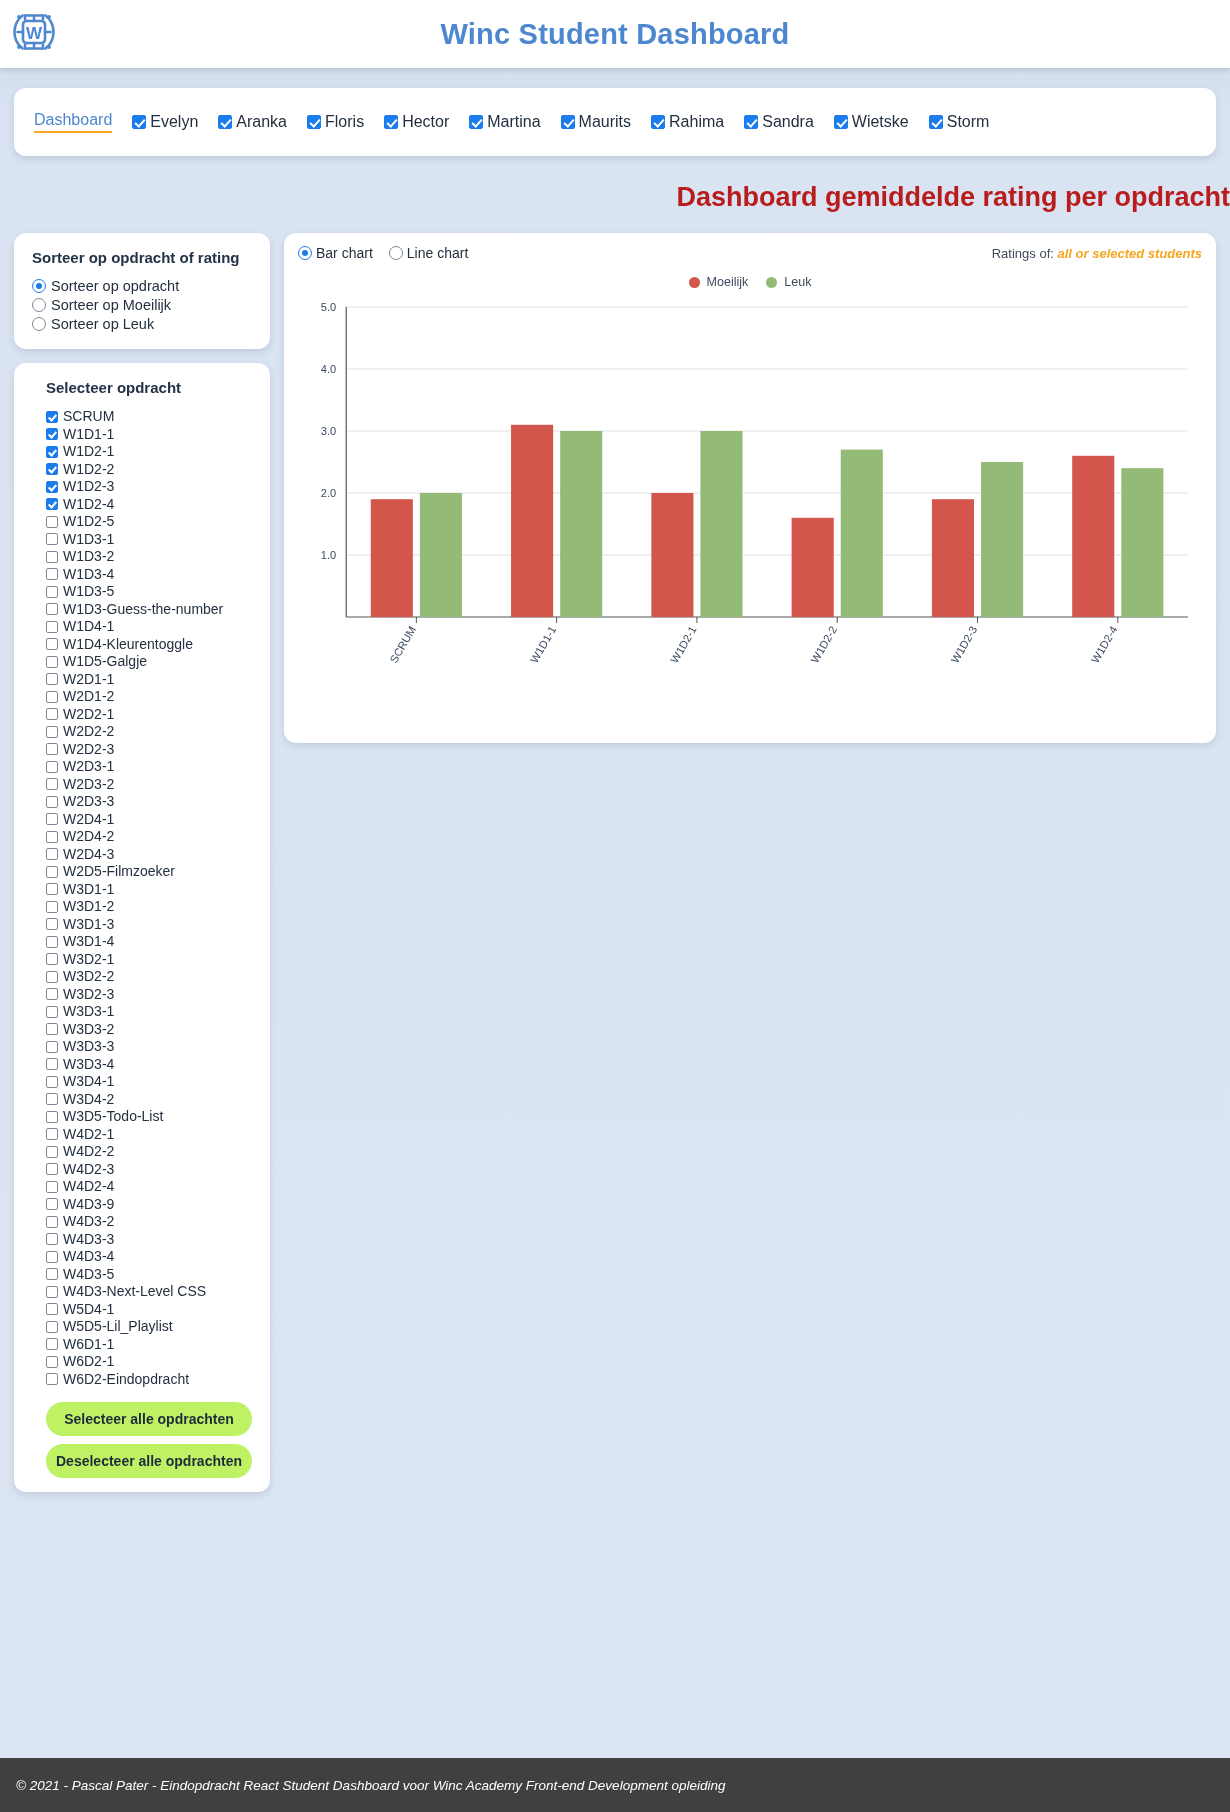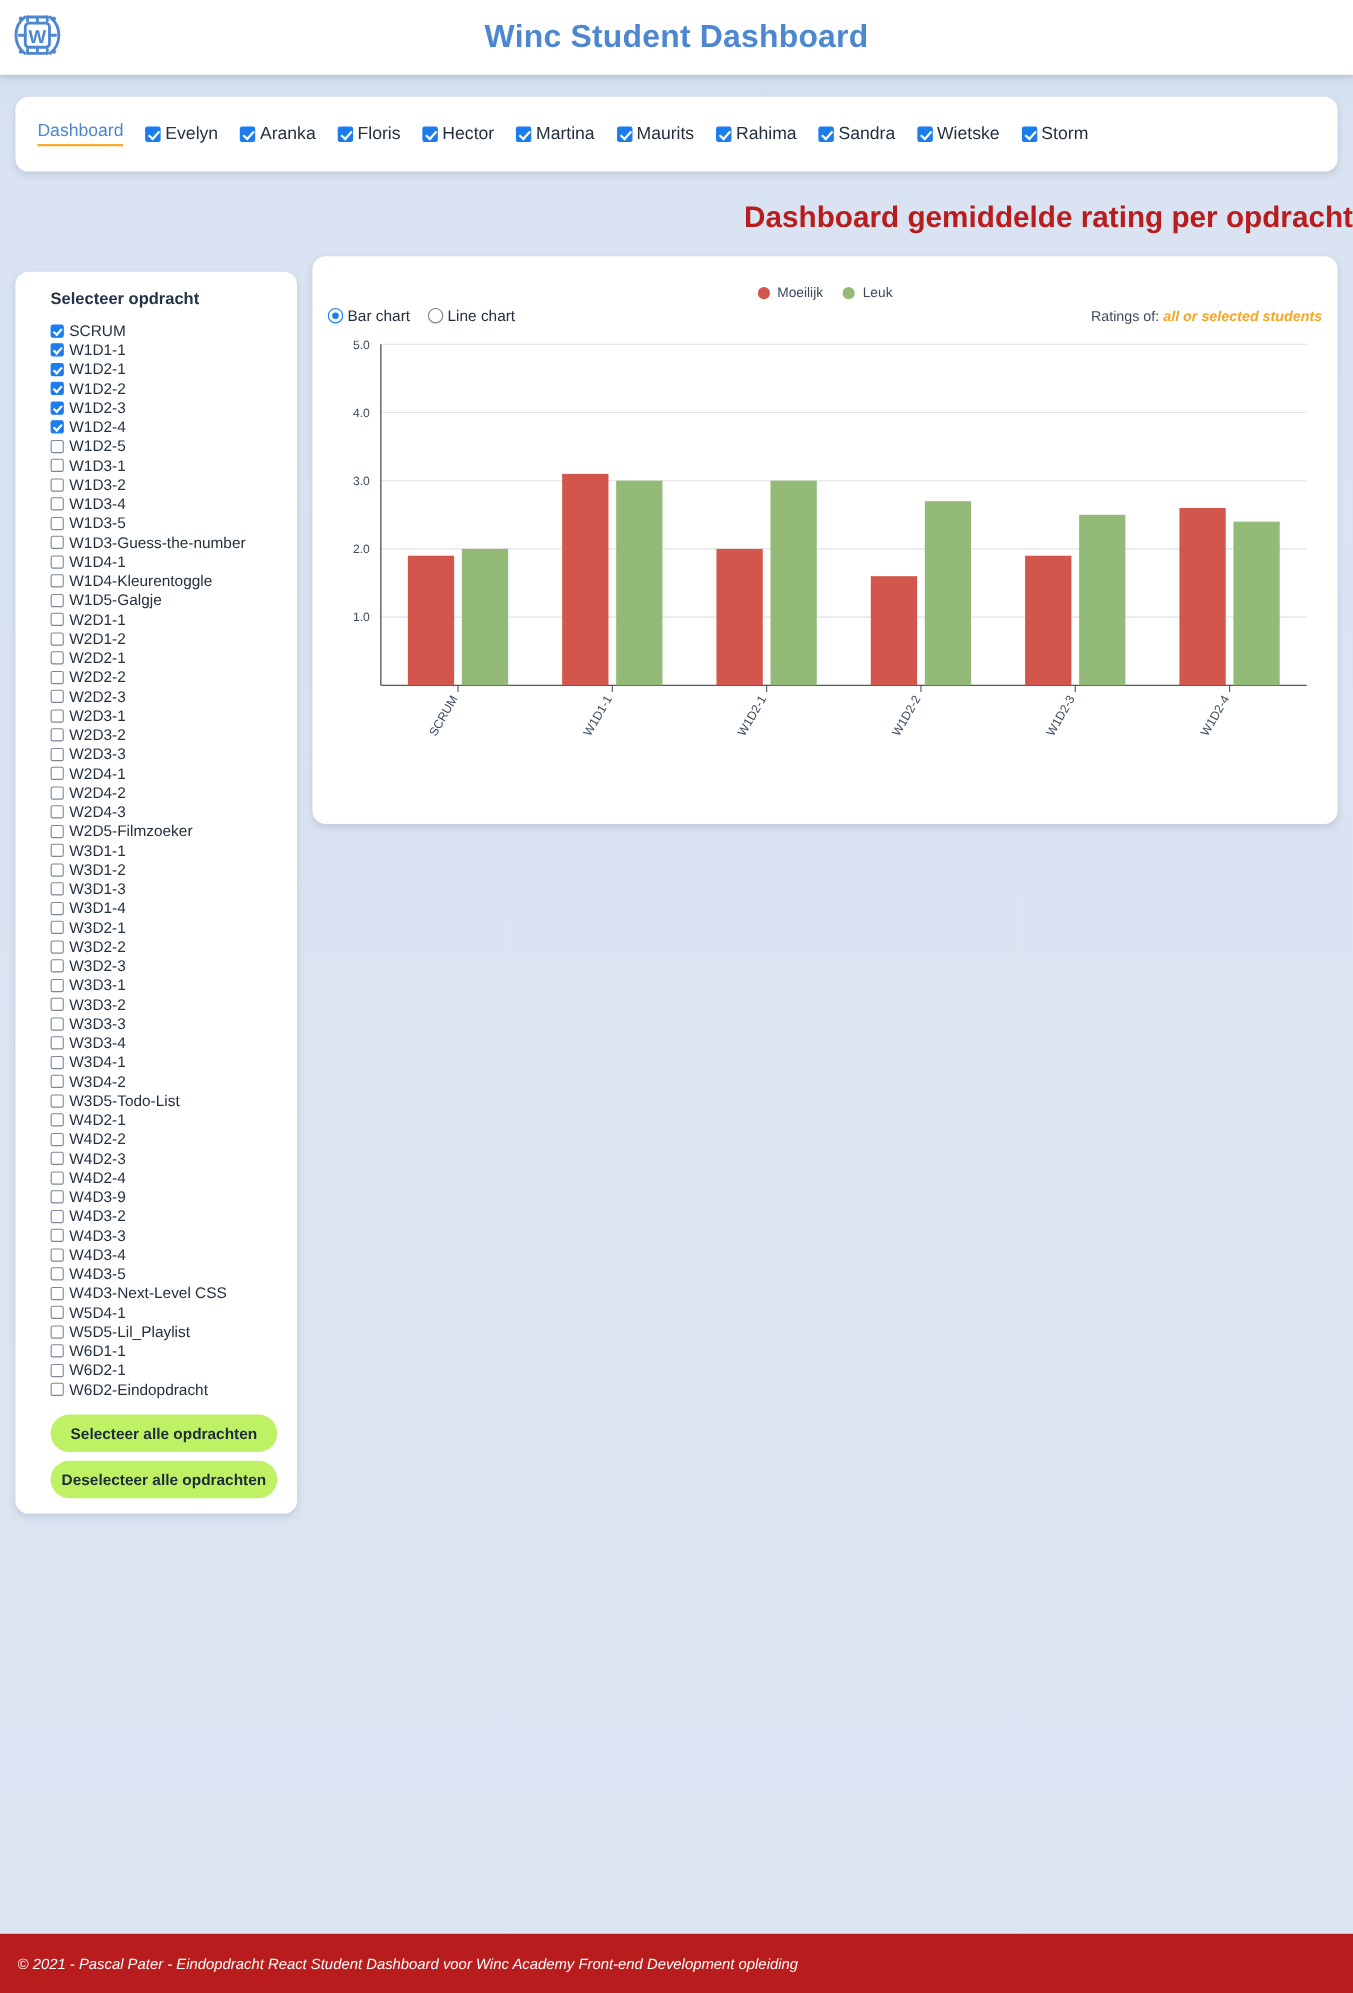--- a/index.html
+++ b/index.html
@@ -112,21 +112,21 @@
   #chart-legend{ display:flex; align-items:center; justify-content:center; gap:18px; margin:14px 0 6px 0; }
   .legend-item{ display:flex; align-items:center; gap:7px; font-size:12.5px; color:#3b4a5e; }
   .legend-dot{ width:11px; height:11px; border-radius:50%; display:inline-block; }
 
   #plot-wrap{ position:relative; height:430px; margin-top:6px; }
   #plot-svg{ display:block; width:100%; height:100%; }
 
   
   #footer{
     position:absolute; left:0; bottom:0; width:1230px; height:54px;
-    background:#b91c1c; display:flex; align-items:center; padding:0 16px;
+    background:#404040; display:flex; align-items:center; padding:0 16px;
   }
   #footer-text{ color:#fff; font-size:13.5px; font-style:italic; }
 </style>
 </head>
 <body>
 
 <div id="app-header">
   <div id="logo-wrap">
     <span>
       <svg width="52" height="52" viewBox="0 0 52 52">
@@ -208,20 +208,35 @@
     <span>Storm</span>
   </label>
 </div>
 
 <h1 id="page-title">Dashboard gemiddelde rating per opdracht</h1>
 
 <div id="main-area">
 
   <div id="left-column">
 
+    <div id="sort-card" class="card">
+      <div class="card-heading">Sorteer op opdracht of rating</div>
+      <label class="radio-row">
+        <span class="rb checked"></span>
+        <span>Sorteer op opdracht</span>
+      </label>
+      <label class="radio-row">
+        <span class="rb"></span>
+        <span>Sorteer op Moeilijk</span>
+      </label>
+      <label class="radio-row">
+        <span class="rb"></span>
+        <span>Sorteer op Leuk</span>
+      </label>
+    </div>
 
     <div id="assignment-card" class="card">
       <div class="card-heading">Selecteer opdracht</div>
       <div id="assignment-list">
           <label class="assign-row">
             <span class="cb small checked"></span>
             <span>SCRUM</span>
           </label>
           <label class="assign-row">
             <span class="cb small checked"></span>
@@ -445,46 +460,46 @@
           </label>
         </div>
       <button class="btn-orange">Selecteer alle opdrachten</button>
       <button class="btn-orange">Deselecteer alle opdrachten</button>
     </div>
 
   </div>
 
   <div id="right-column">
     <div id="chart-card" class="card">
+
+      <div id="chart-toolbar">
+        <div id="chart-type-group">
+          <label class="chart-type-item">
+            <span class="rb checked"></span>
+            <span>Bar chart</span>
+          </label>
+          <label class="chart-type-item">
+            <span class="rb"></span>
+            <span>Line chart</span>
+          </label>
+        </div>
+        <div id="ratings-of">
+          <span>Ratings of:</span>
+          <span class="val">all or selected students</span>
+        </div>
+      </div>
 
       <div id="chart-legend">
         <div class="legend-item">
           <span class="legend-dot" style="background:#d2564b"></span>
           <span>Moeilijk</span>
         </div>
         <div class="legend-item">
           <span class="legend-dot" style="background:#93bb77"></span>
           <span>Leuk</span>
-        </div>
-      </div>
-
-      <div id="chart-toolbar">
-        <div id="chart-type-group">
-          <label class="chart-type-item">
-            <span class="rb checked"></span>
-            <span>Bar chart</span>
-          </label>
-          <label class="chart-type-item">
-            <span class="rb"></span>
-            <span>Line chart</span>
-          </label>
-        </div>
-        <div id="ratings-of">
-          <span>Ratings of:</span>
-          <span class="val">all or selected students</span>
         </div>
       </div>
 
       <div id="plot-wrap">
         <svg id="plot-svg" viewBox="0 0 900 430" preserveAspectRatio="none">
             <line x1="48" y1="260" x2="886" y2="260" stroke="#e2e2e2" stroke-width="1"></line>
             <text x="38" y="264" text-anchor="end" font-size="11" font-family="'Liberation Sans',sans-serif" fill="#3b4a5e">1.0</text>
             <line x1="48" y1="198" x2="886" y2="198" stroke="#e2e2e2" stroke-width="1"></line>
             <text x="38" y="202" text-anchor="end" font-size="11" font-family="'Liberation Sans',sans-serif" fill="#3b4a5e">2.0</text>
             <line x1="48" y1="136" x2="886" y2="136" stroke="#e2e2e2" stroke-width="1"></line>

